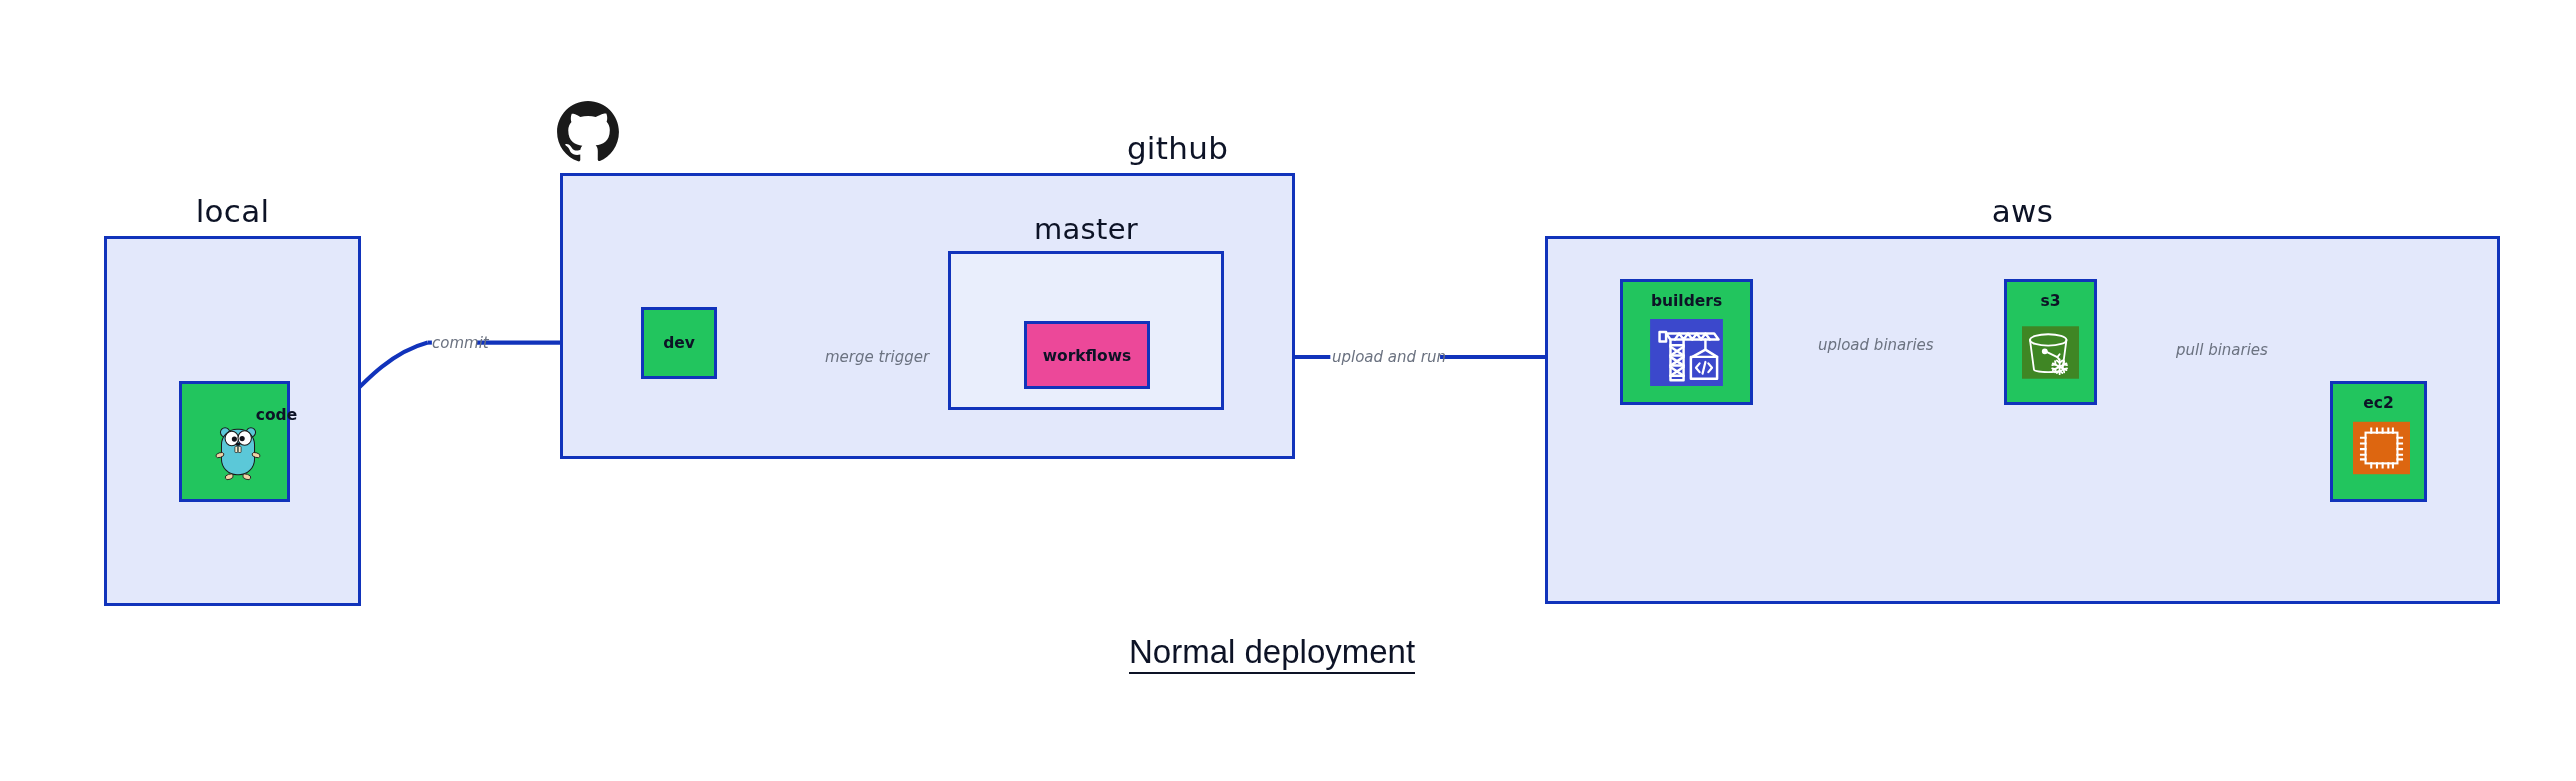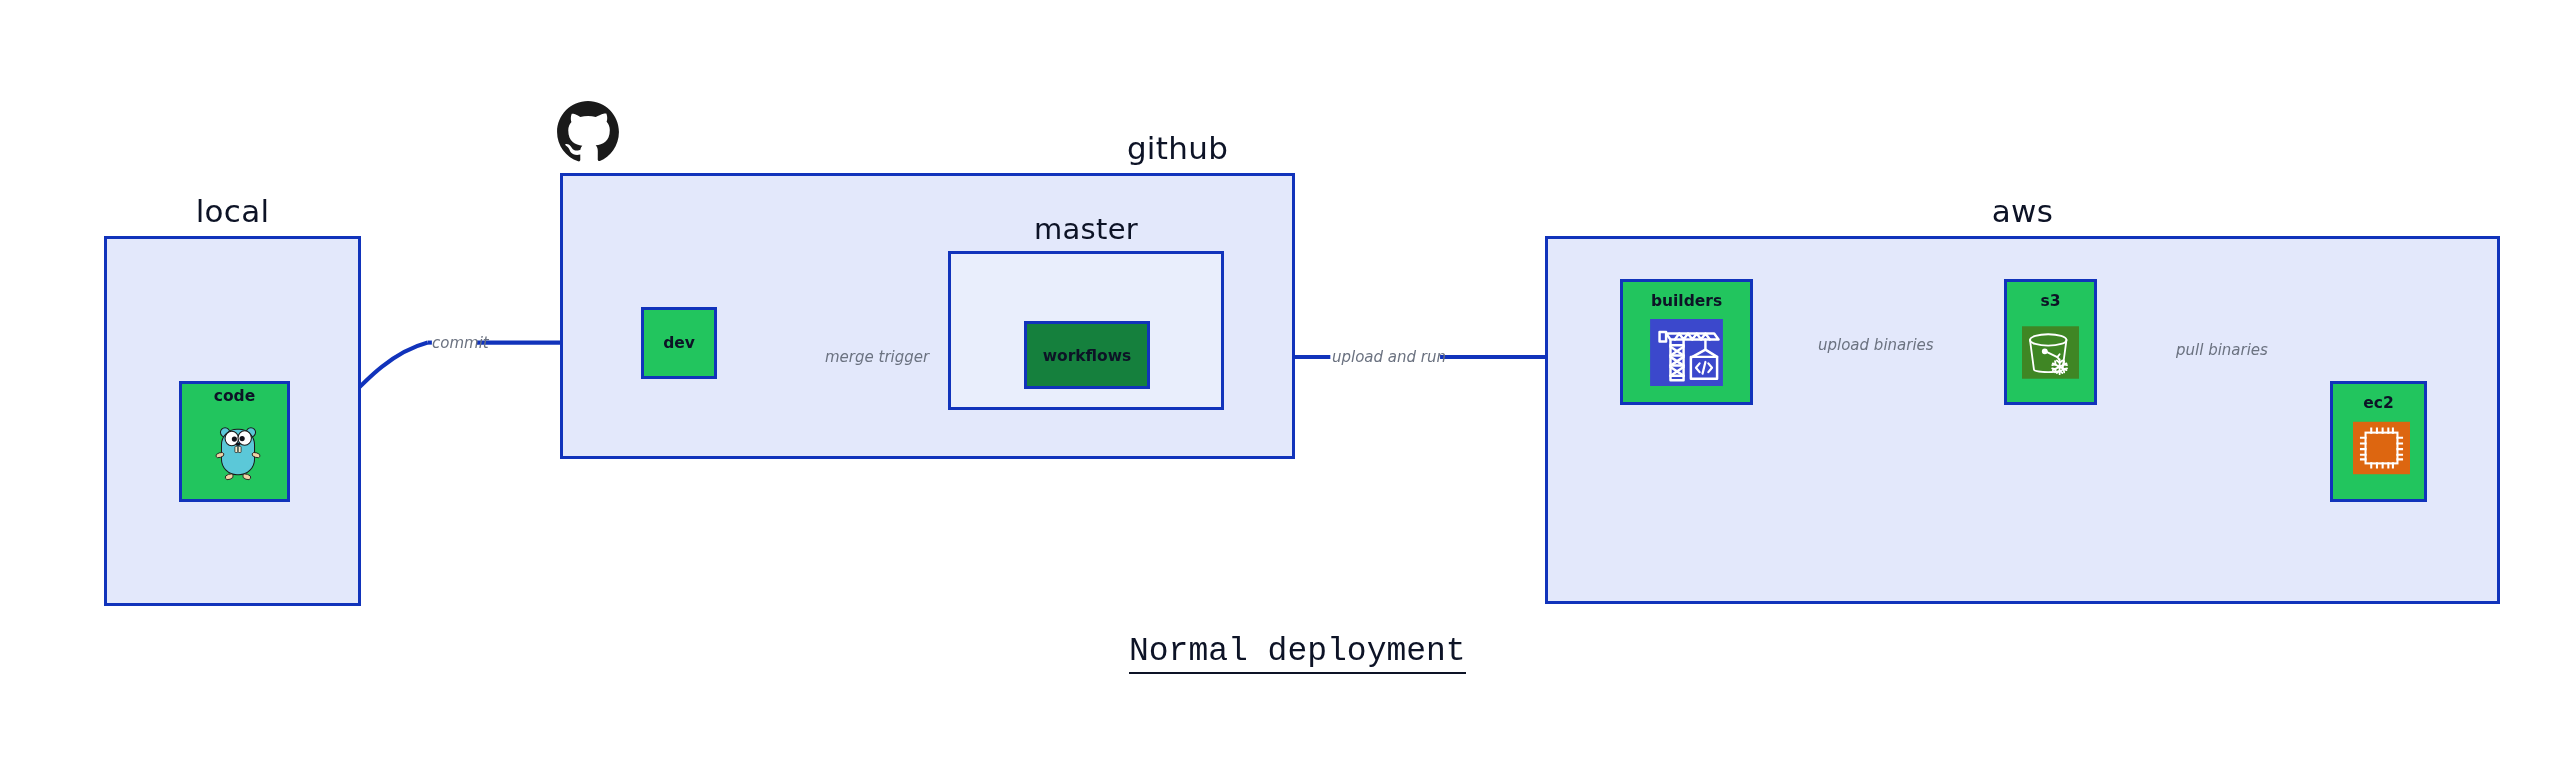--- a/index.html
+++ b/index.html
@@ -77,21 +77,21 @@
     white-space: nowrap;
     background: transparent;
   }
 
   
   .diagram-title {
     position: absolute;
     color: #0d1326;
     font-size: 33px;
     font-weight: 400;
-    font-family: Liberation Mono, monospace;
+    font-family: Liberation Sans, sans-serif;
     white-space: nowrap;
     border-bottom: 2.6px solid #0d1326;
     padding-bottom: 2.1px;
     line-height: 1.05;
     text-align: center;
   }
 
   
   .svg-layer {
     position: absolute;
@@ -141,21 +141,21 @@
     <g>
       <path d="M4072,665 C4140,658 4190,665 4220,678" fill="none" stroke="#1133bb" stroke-width="8"></path>
       <path d="M4325,700 C4400,730 4480,790 4522,826" fill="none" stroke="#1133bb" stroke-width="8" marker-end="url(#arrowhead)"></path>
     </g>
   </svg>
 
   <div class="group-label" style="left:104px; top:193px; width:257px;">local</div>
   <div class="group-box" style="left:104px; top:236px; width:257px; height:370px;"></div>
 
   <div class="node-box" style="left:179px; top:381px; width:111px; height:121px;">
-    <div class="node-label" style="top:3px;">code</div>
+    <div class="node-label" style="top:22px;padding-left:42px;">code</div>
     <div class="icon-holder" style="left:30px; top:37px; width:52px; height:62px;">
       <svg viewBox="0 0 100 120" width="52" height="62">
 
         <ellipse cx="25" cy="22" rx="9" ry="9" fill="#5bc8d8" stroke="#1a1a1a" stroke-width="2"></ellipse>
         <ellipse cx="75" cy="22" rx="9" ry="9" fill="#5bc8d8" stroke="#1a1a1a" stroke-width="2"></ellipse>
 
         <rect x="18" y="16" width="64" height="88" rx="30" ry="30" fill="#5bc8d8" stroke="#1a1a1a" stroke-width="2"></rect>
 
         <ellipse cx="38" cy="34" rx="13" ry="14" fill="#ffffff" stroke="#1a1a1a" stroke-width="2"></ellipse>
         <ellipse cx="63" cy="33" rx="13" ry="14" fill="#ffffff" stroke="#1a1a1a" stroke-width="2"></ellipse>
@@ -191,21 +191,21 @@
   <div class="group-label" style="left:1061px; top:130px; width:233px; text-align:center;">github</div>
   <div class="group-box" style="left:560px; top:173px; width:735px; height:286px;"></div>
 
   <div class="group-label" style="left:948px; top:212px; width:276px; font-size:29px;">master</div>
   <div class="sub-box" style="left:948px; top:251px; width:276px; height:159px;"></div>
 
   <div class="node-box" style="left:641px; top:307px; width:76px; height:72px;padding-left:48px;">
     <div class="node-label" style="top:24px;">dev</div>
   </div>
 
-  <div class="node-box" style="left:1024px; top:321px; width:126px; height:68px; background:#15803d;">
+  <div class="node-box" style="left:1024px; top:321px; width:126px; height:68px; background:#ec4899;">
     <div class="node-label" style="top:23px;">workflows</div>
   </div>
 
   <div class="group-label" style="left:1545px; top:193px; width:955px; text-align:center;">aws</div>
   <div class="group-box" style="left:1545px; top:236px; width:955px; height:368px;"></div>
 
   <div class="node-box" style="left:1620px; top:279px; width:133px; height:126px;">
     <div class="node-label" style="top:10.3px;">builders</div>
     <div class="icon-holder" style="left:26px; top:37px; width:75px; height:67px;">
       <svg viewBox="0 0 100 92" width="75" height="67">

